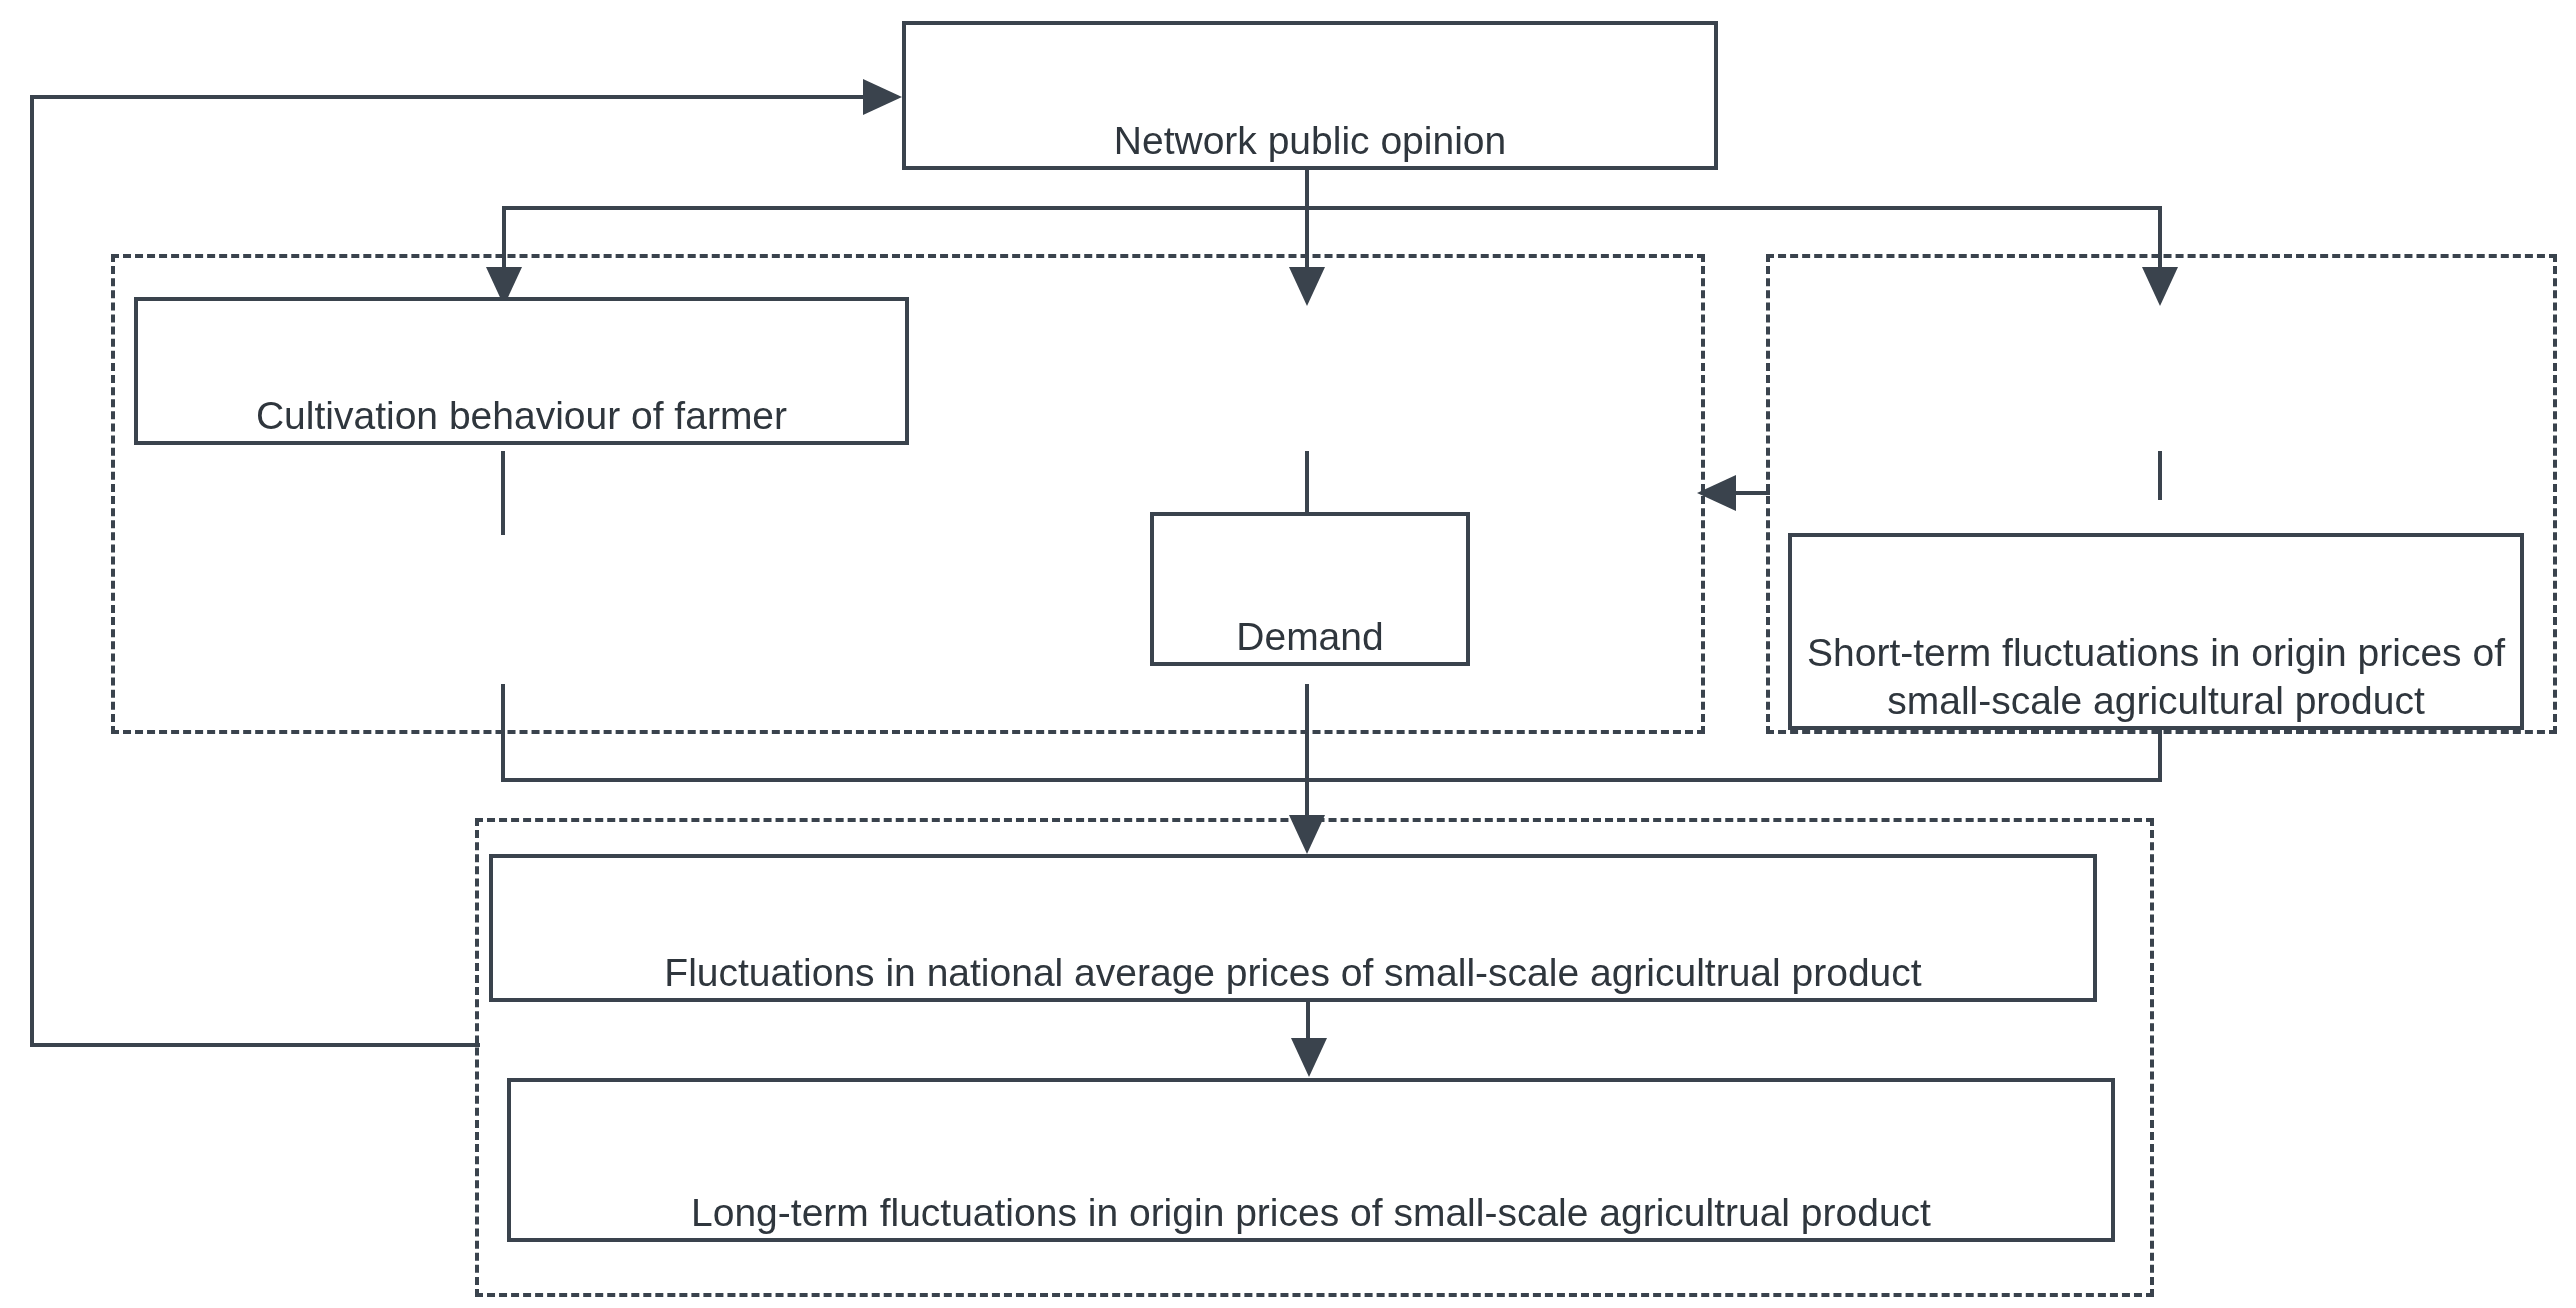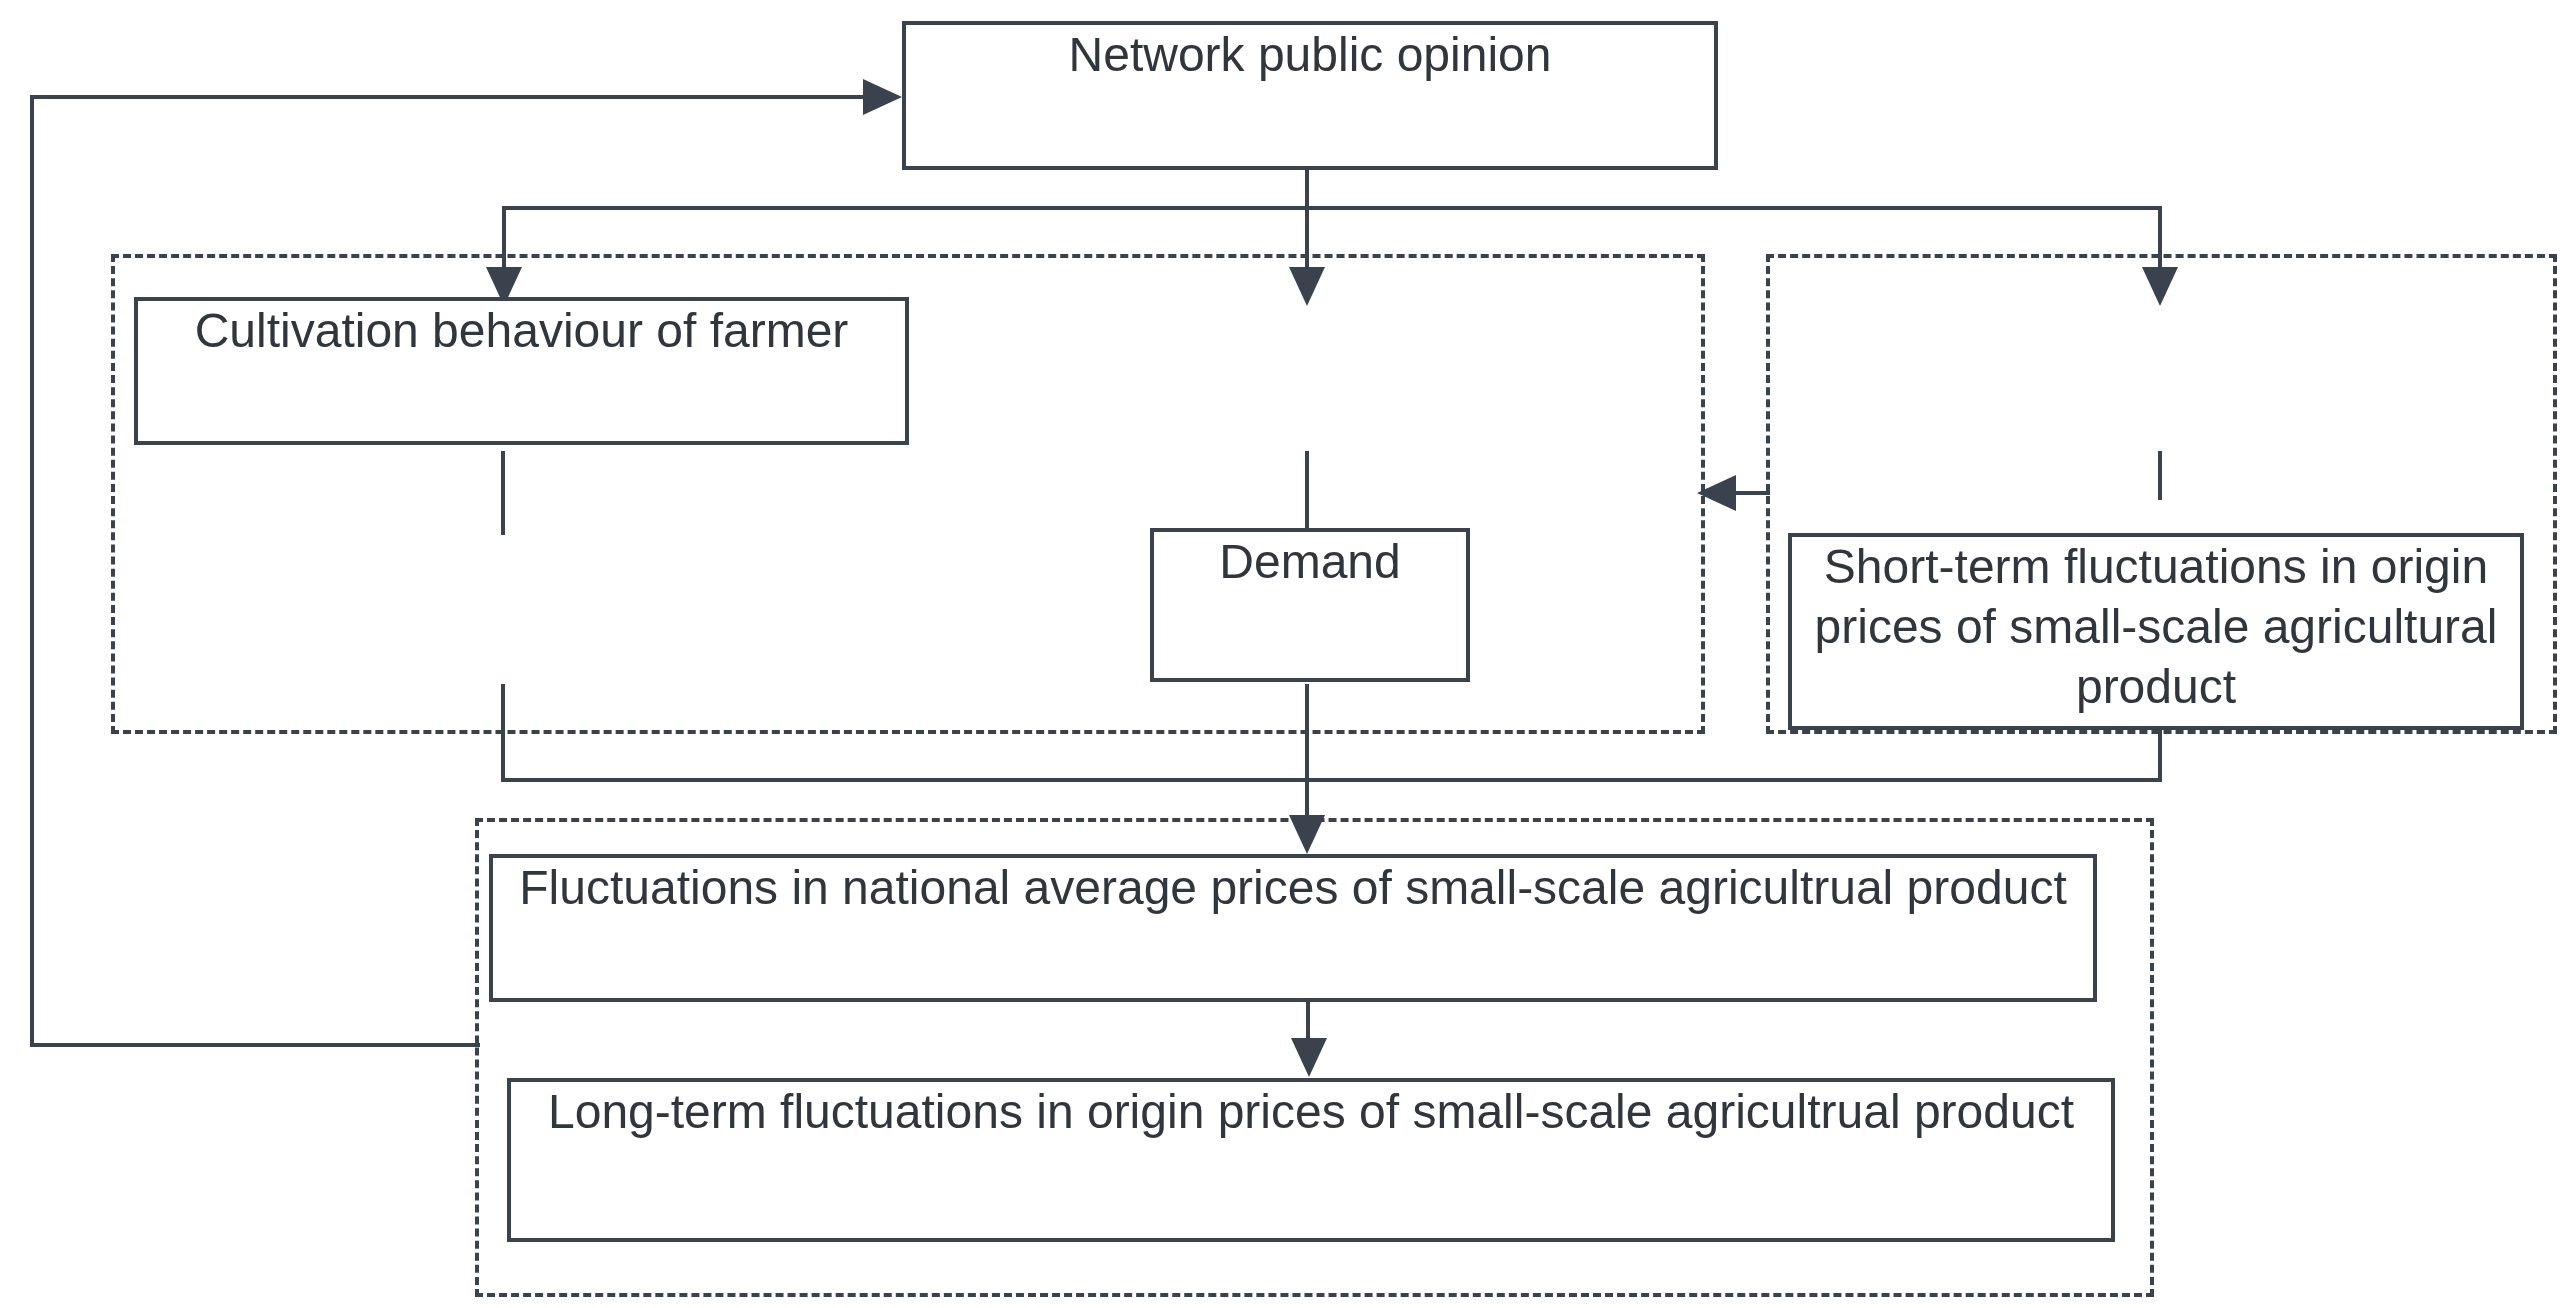--- a/index.html
+++ b/index.html
@@ -14,23 +14,23 @@
     width:2576px;height:1309px;
     background:var(--bg);
     font-family:"Liberation Sans", sans-serif;
     overflow:hidden;
   }
   .box{
     position:absolute;
     box-sizing:border-box;
     background:var(--fill);
     border:4.9px solid var(--line);
-    display:flex;align-items:flex-start;justify-content:center;
+    display:flex;align-items:flex-end;justify-content:center;
     text-align:center;
-    font-size:48px;line-height:1.25;color:var(--text);
+    font-size:39px;line-height:1.25;color:var(--text);
     z-index:3;
   }
   .group{
     position:absolute;
     box-sizing:border-box;
     border:4.9px dashed var(--line);
     background:transparent;
     z-index:1;
   }
   .h-line{position:absolute;height:4.1px;background:var(--line);z-index:2;}
@@ -39,21 +39,21 @@
   .arr-down{border-left:18px solid transparent;border-right:18px solid transparent;border-top:39px solid var(--line);}
   .arr-left{border-top:18px solid transparent;border-bottom:18px solid transparent;border-right:39px solid var(--line);}
   .arr-right{border-top:18px solid transparent;border-bottom:18px solid transparent;border-left:39px solid var(--line);}
 
   
   #network     {left:902px;top:20.5px;  width:816px; height:149px;}
   #cultivation {left:134px; top:297px; width:775px; height:148px;}
   #buying      {left:938px;top:305px; width:734px; height:148px;}
   #pricing     {left:1786px;top:305px; width:740px; height:148px;}
   #supply      {left:342px; top:533px; width:320px; height:154px;}
-  #demand      {left:1150px;top:528px; width:320px; height:154px;}
+  #demand      {left:1150px;top:512px; width:320px; height:154px;}
   #short       {left:1788px;top:497px; width:736px; height:197px;padding:0 9.8px;margin-top:36px;}
   #national    {left:489px; top:854px;width:1608px;height:148px;}
   #longterm    {left:507px; top:1078px;width:1608px;height:164px;}
 
   
   #group-left  {left:111px; top:254px; width:1594px;height:480px;}
   #group-right {left:1766px;top:254px; width:791px; height:480px;}
   #group-bottom{left:475px; top:818px; width:1679px;height:479px;}
 </style>
 </head>

